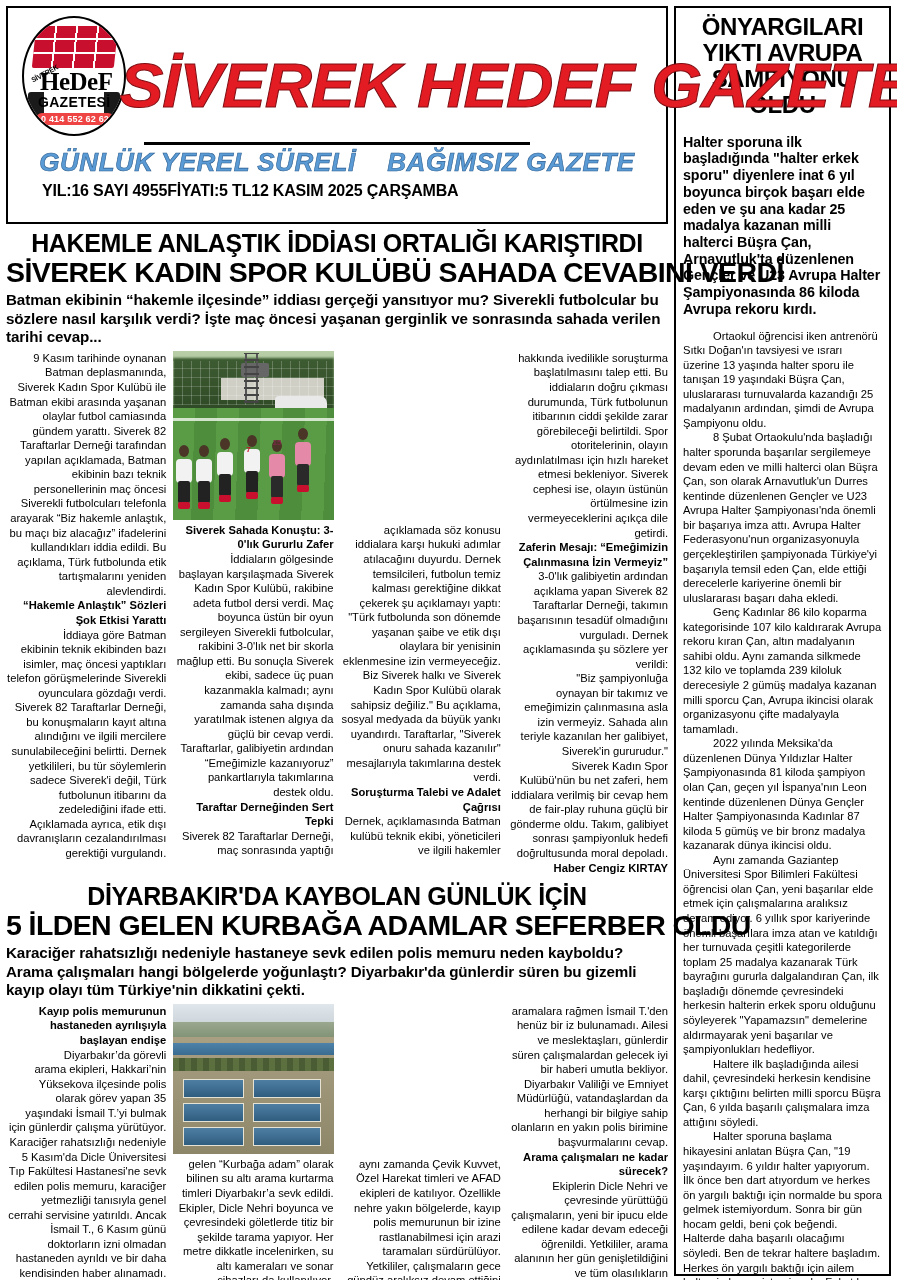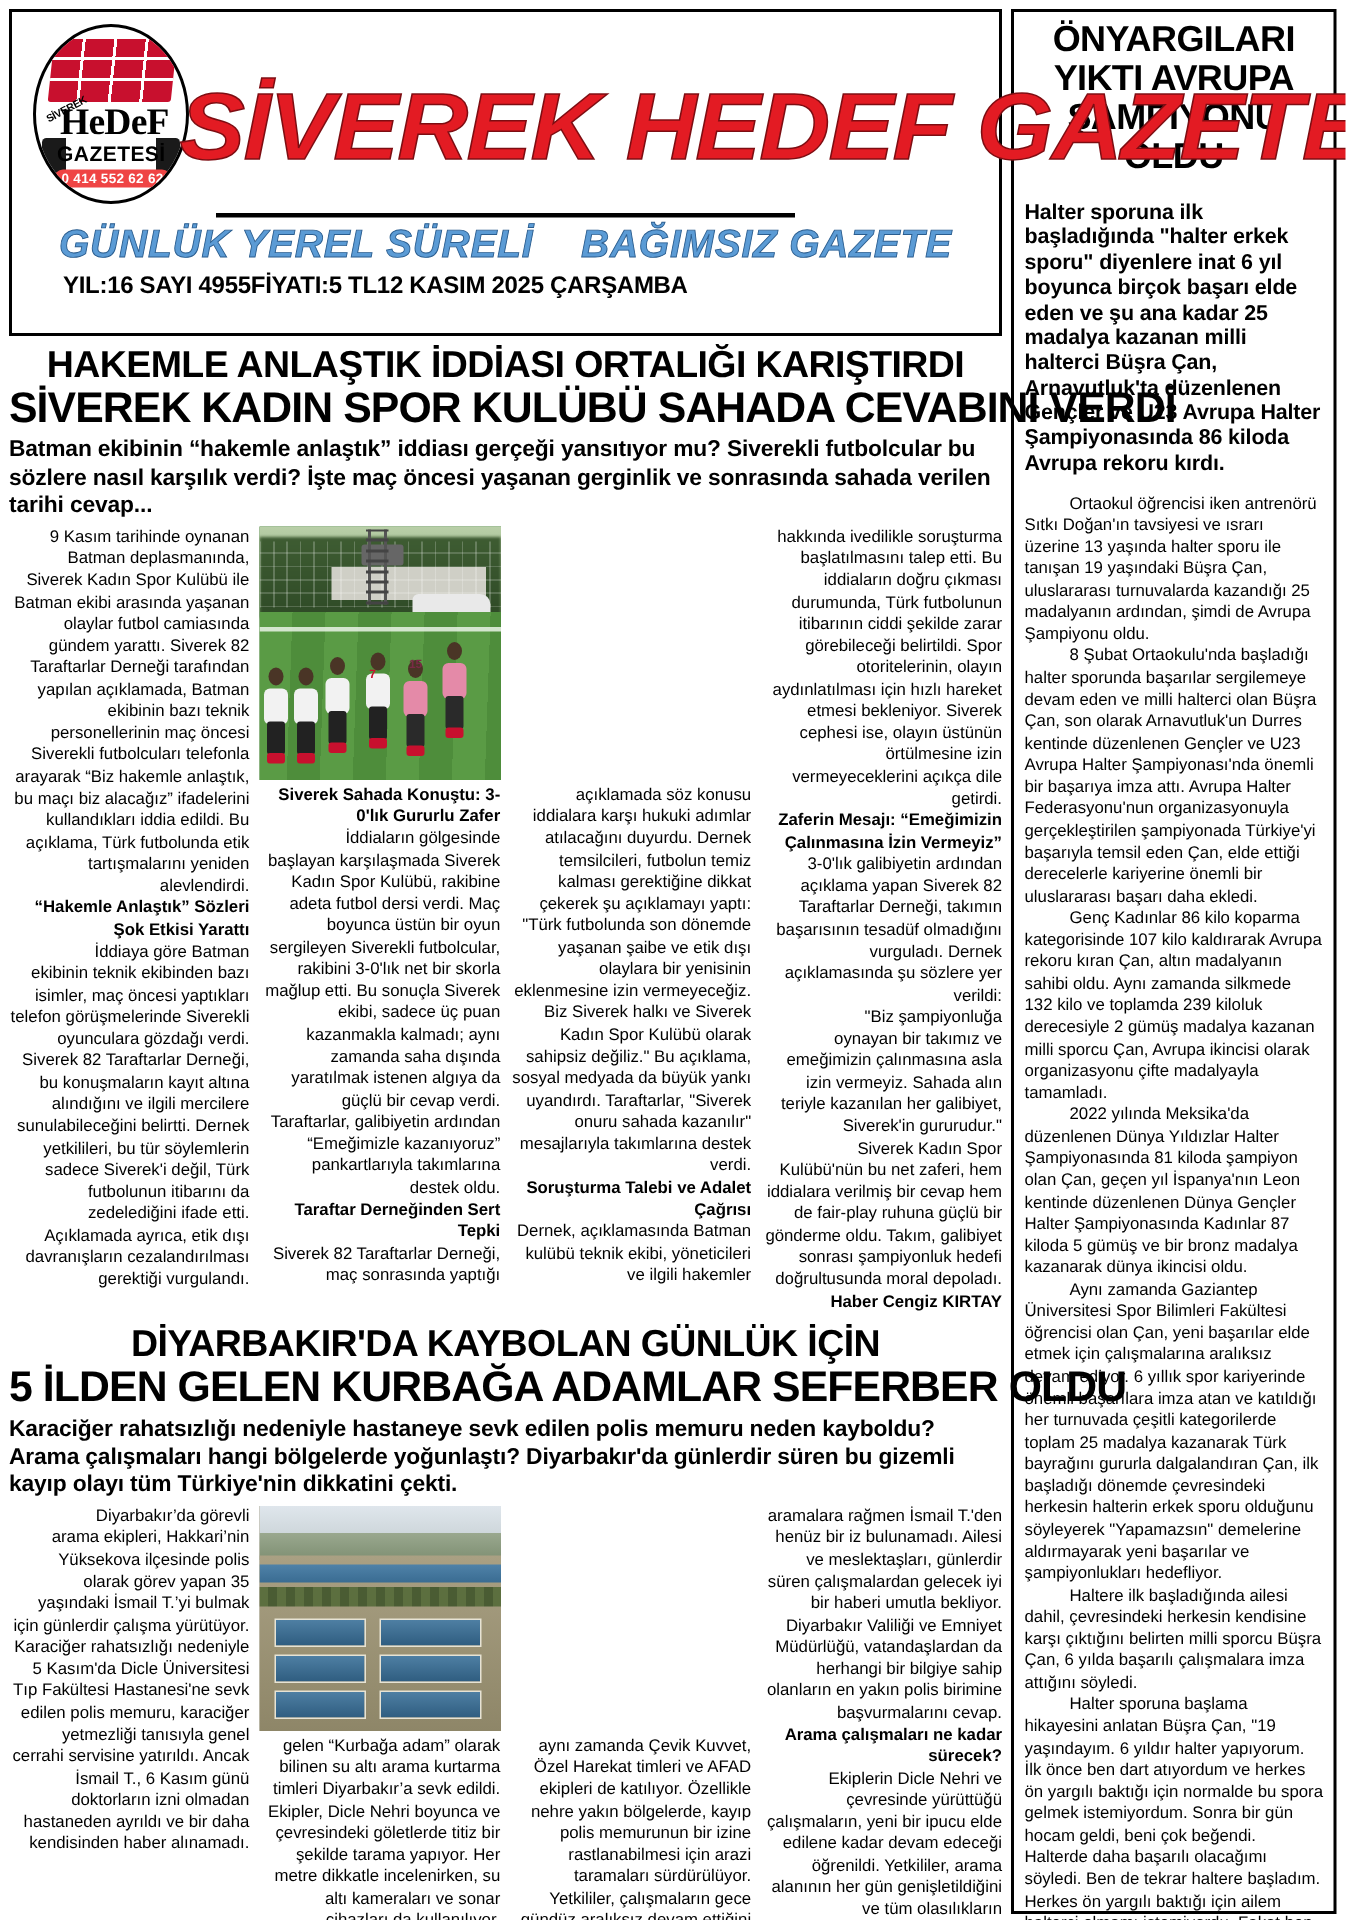--- a/index.html
+++ b/index.html
@@ -296,21 +296,21 @@
       <div class="mast-info">
         <div>YIL:16  SAYI 4955</div>
         <div>FİYATI:5 TL</div>
         <div>12 KASIM 2025 ÇARŞAMBA</div>
       </div>
     </div>
 
     <div>
       <div class="hl-kicker">HAKEMLE ANLAŞTIK İDDİASI ORTALIĞI KARIŞTIRDI</div>
       <div class="hl-main">SİVEREK KADIN SPOR KULÜBÜ SAHADA CEVABINI VERDİ</div>
-      <div class="hl-lede">Batman ekibinin “hakemle anlaştık” iddiası gerçeği yansıtıyor mu? Siverekli futbolcular bu sözlere nasıl karşılık verdi? İşte maç öncesi yaşanan gerginlik ve sonrasında sahada verilen tarihi cevap...</div>
+      <div class="hl-lede">Batman ekibinin “hakemle ilçesinde” iddiası gerçeği yansıtıyor mu? Siverekli futbolcular bu sözlere nasıl karşılık verdi? İşte maç öncesi yaşanan gerginlik ve sonrasında sahada verilen tarihi cevap...</div>
 
       <div class="cols">
 
         <div class="col">
           <p>9 Kasım tarihinde oynanan Batman deplasmanında, Siverek Kadın Spor Kulübü ile Batman ekibi arasında yaşanan olaylar futbol camiasında gündem yarattı. Siverek 82 Taraftarlar Derneği tarafından yapılan açıklamada, Batman ekibinin bazı teknik personellerinin maç öncesi Siverekli futbolcuları telefonla arayarak “Biz hakemle anlaştık, bu maçı biz alacağız” ifadelerini kullandıkları iddia edildi. Bu açıklama, Türk futbolunda etik tartışmalarını yeniden alevlendirdi.</p>
           <p class="sub">“Hakemle Anlaştık” Sözleri Şok Etkisi Yarattı</p>
           <p class="ind">İddiaya göre Batman ekibinin teknik ekibinden bazı isimler, maç öncesi yaptıkları telefon görüşmelerinde Siverekli oyunculara gözdağı verdi. Siverek 82 Taraftarlar Derneği, bu konuşmaların kayıt altına alındığını ve ilgili mercilere sunulabileceğini belirtti. Dernek yetkilileri, bu tür söylemlerin sadece Siverek'i değil, Türk futbolunun itibarını da zedelediğini ifade etti. Açıklamada ayrıca, etik dışı davranışların cezalandırılması gerektiği vurgulandı.</p>
         </div>
 
         <div class="col">
@@ -383,20 +383,21 @@
     </div>
 
     <div style="margin-top:2px;">
       <div class="hl-kicker">DİYARBAKIR'DA KAYBOLAN GÜNLÜK İÇİN</div>
       <div class="hl-main">5 İLDEN GELEN KURBAĞA ADAMLAR SEFERBER OLDU</div>
       <div class="hl-lede">Karaciğer rahatsızlığı nedeniyle hastaneye sevk edilen polis memuru neden kayboldu? Arama çalışmaları hangi bölgelerde yoğunlaştı? Diyarbakır'da günlerdir süren bu gizemli kayıp olayı tüm Türkiye'nin dikkatini çekti.</div>
 
       <div class="cols">
 
         <div class="col">
+          <p class="sub">Kayıp polis memurunun hastaneden ayrılışıyla başlayan endişe</p>
           <p class="ind">Diyarbakır’da görevli arama ekipleri, Hakkari’nin Yüksekova ilçesinde polis olarak görev yapan 35 yaşındaki İsmail T.’yi bulmak için günlerdir çalışma yürütüyor. Karaciğer rahatsızlığı nedeniyle 5 Kasım'da Dicle Üniversitesi Tıp Fakültesi Hastanesi'ne sevk edilen polis memuru, karaciğer yetmezliği tanısıyla genel cerrahi servisine yatırıldı. Ancak İsmail T., 6 Kasım günü doktorların izni olmadan hastaneden ayrıldı ve bir daha kendisinden haber alınamadı.</p>
 
         </div>
 
         <div class="col">
           <div class="photo photo-river">
             <div class="pr-sky"></div>
             <div class="pr-far"></div>
             <div class="pr-ground"></div>
             <div class="pr-river"></div>

